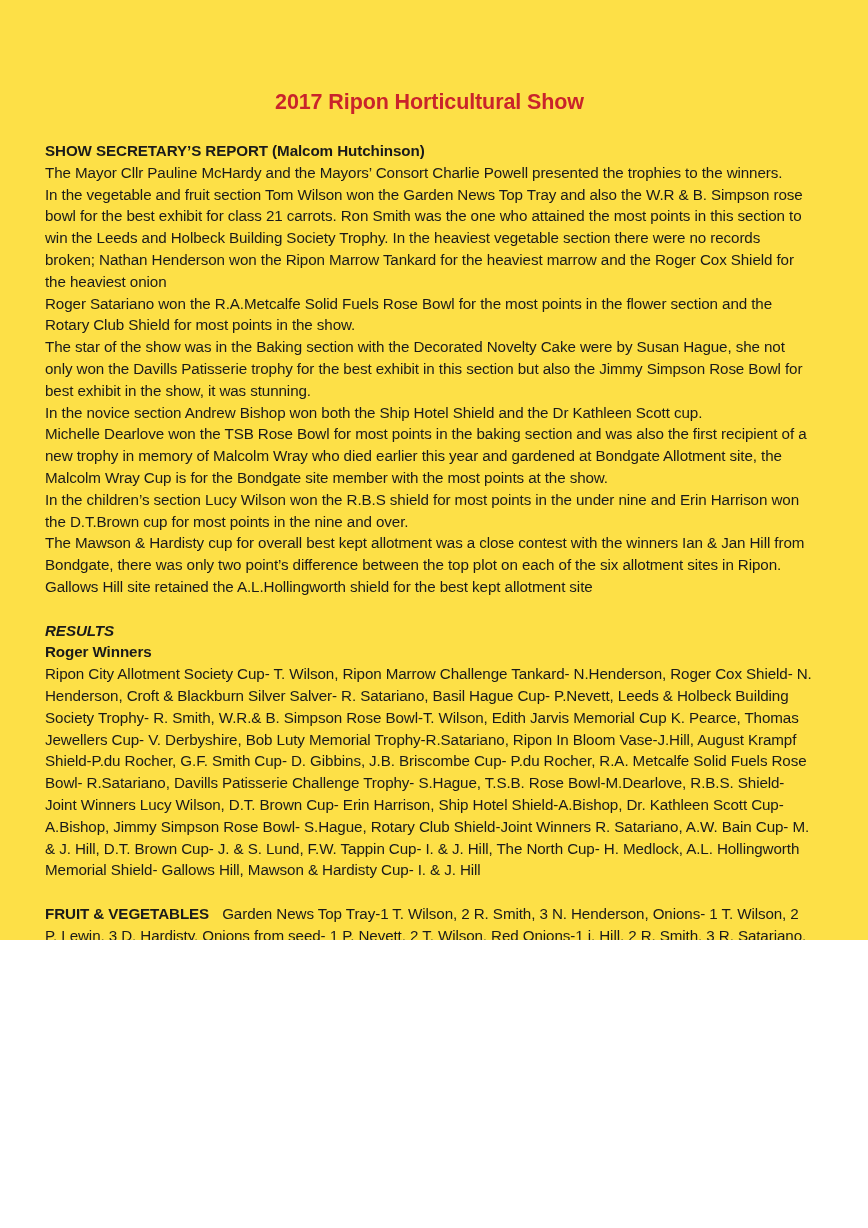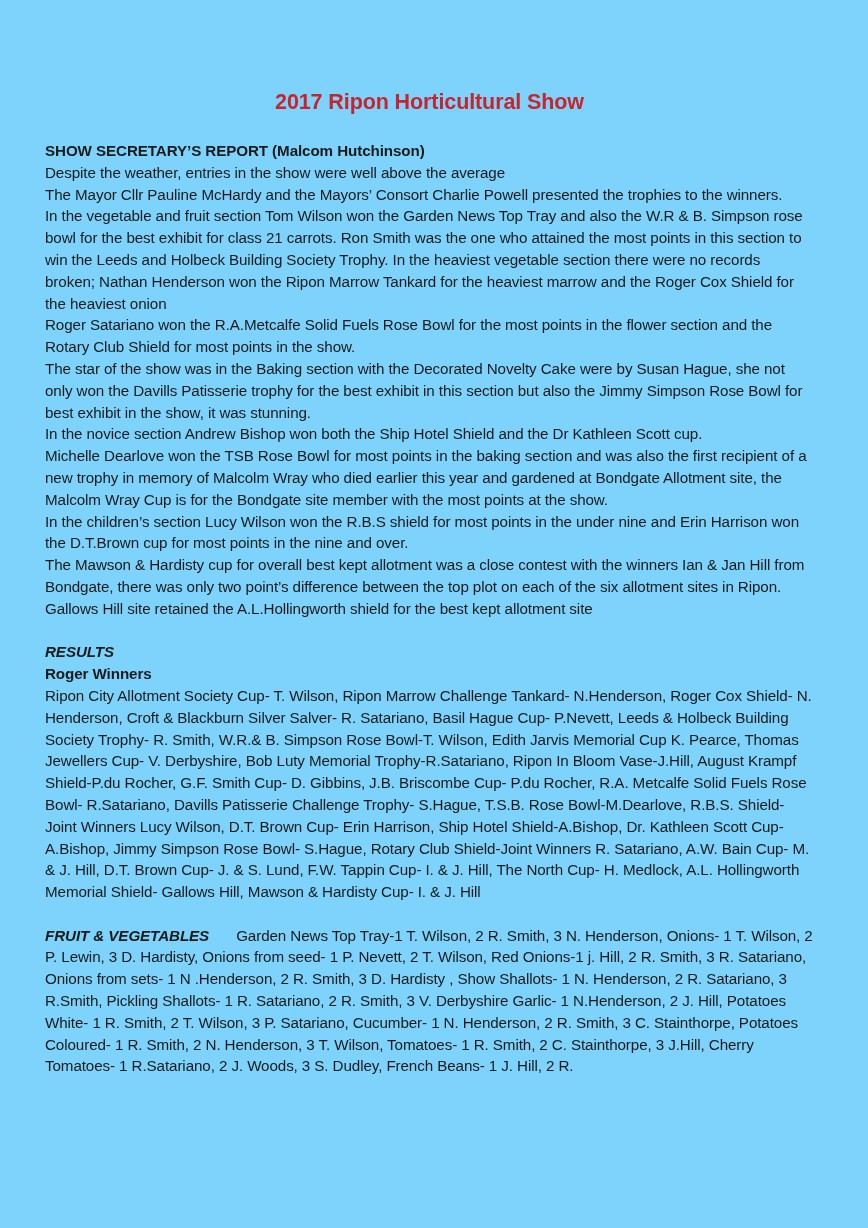--- a/index.html
+++ b/index.html
@@ -2,55 +2,54 @@
 <html><head>
 <meta charset="utf-8">
 <style>
   html, body {
     margin: 0;
     padding: 0;
     background: #ffffff;
   }
   .page {
     width: 868px;
-    height: 1228px;
+    height: 940px;
     box-sizing: border-box;
     padding: 0 54px 0 45px;
     overflow: hidden;
-    background: #7dd3fc;
+    background: #fde047;
     font-family: "Liberation Sans", "DejaVu Sans", sans-serif;
     font-size: 15.2px;
     line-height: 21.8px;
     color: #1a1a1a;
     letter-spacing: -0.1px;
   }
   .title {
     margin: 88px 0 0 0;
     font-size: 21.5px;
     line-height: 28px;
     font-weight: bold;
     text-align: center;
   }
   p { margin: 0; }
   .heading { font-weight: bold; }
   .report-heading { margin-top: 24px; }
   .results-heading { margin-top: 21.8px; font-style: italic; }
   .fv-paragraph { margin-top: 21.8px; }
-  .fv-heading { font-weight: bold; margin-right: 27px; font-style: italic; }
+  .fv-heading { font-weight: bold; margin-right: 13px; }
 </style>
 </head>
 <body>
 
 <div class="page">
 
   <h1 class="title" style="color: rgb(201, 36, 43);">2017 Ripon Horticultural Show</h1>
 
   <section>
     <p class="heading report-heading">SHOW SECRETARY’S REPORT (Malcom Hutchinson)</p>
-    <p>Despite the weather, entries in the show were well above the average</p>
     <p>The Mayor Cllr Pauline McHardy and the Mayors’ Consort Charlie Powell presented the trophies to the winners.</p>
     <p>In the vegetable and fruit section Tom Wilson won the Garden News Top Tray and also the W.R &amp; B. Simpson rose bowl for the best exhibit for class 21 carrots. Ron Smith was the one who attained the most points in this section to win the Leeds and Holbeck Building Society Trophy. In the heaviest vegetable section there were no records broken; Nathan Henderson won the Ripon Marrow Tankard for the heaviest marrow and the Roger Cox Shield for the heaviest onion</p>
     <p>Roger Satariano won the R.A.Metcalfe Solid Fuels Rose Bowl for the most points in the flower section and the Rotary Club Shield for most points in the show.</p>
     <p>The star of the show was in the Baking section with the Decorated Novelty Cake were by Susan Hague, she not only won the Davills Patisserie trophy for the best exhibit in this section but also the Jimmy Simpson Rose Bowl for best exhibit in the show, it was stunning.</p>
     <p>In the novice section Andrew Bishop won both the Ship Hotel Shield and the Dr Kathleen Scott cup.</p>
     <p>Michelle Dearlove won the TSB Rose Bowl for most points in the baking section and was also the first recipient of a new trophy in memory of Malcolm Wray who died earlier this year and gardened at Bondgate Allotment site, the Malcolm Wray Cup is for the Bondgate site member with the most points at the show.</p>
     <p>In the children’s section Lucy Wilson won the R.B.S shield for most points in the under nine and Erin Harrison won the D.T.Brown cup for most points in the nine and over.</p>
     <p>The Mawson &amp; Hardisty cup for overall best kept allotment was a close contest with the winners Ian &amp; Jan Hill from Bondgate, there was only two point’s difference between the top plot on each of the six allotment sites in Ripon. Gallows Hill site retained the A.L.Hollingworth shield for the best kept allotment site</p>
   </section>
 

